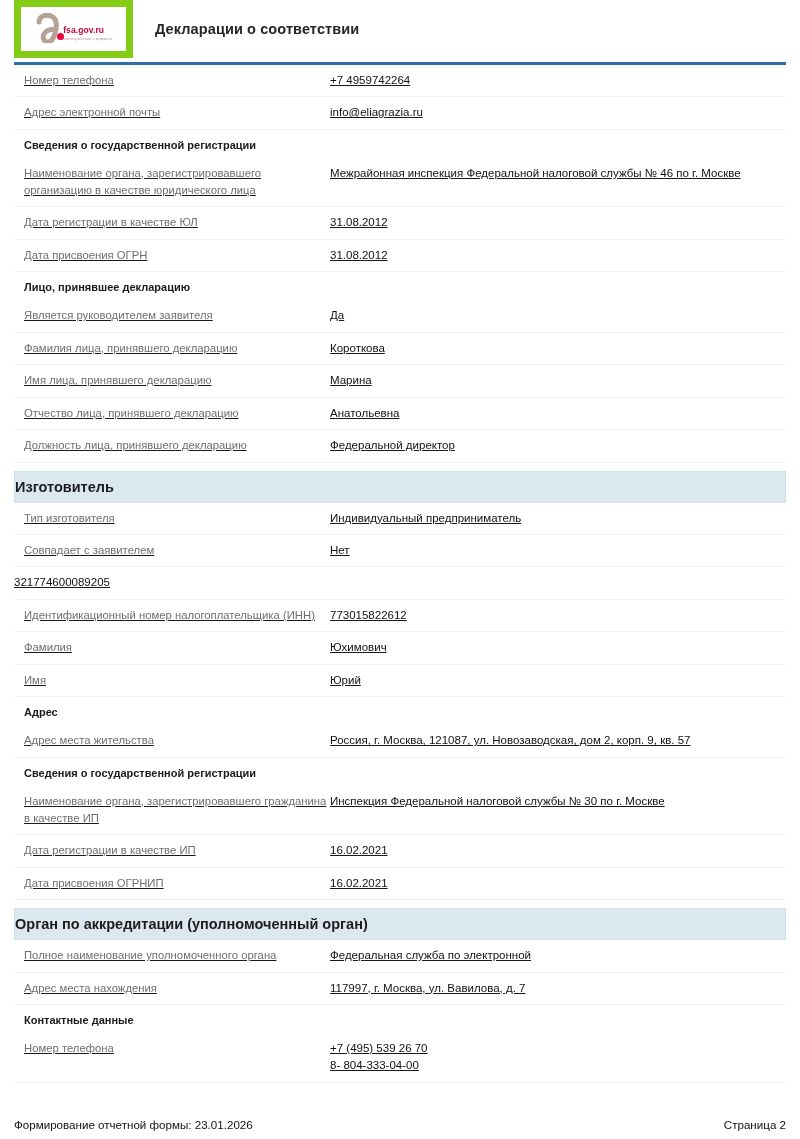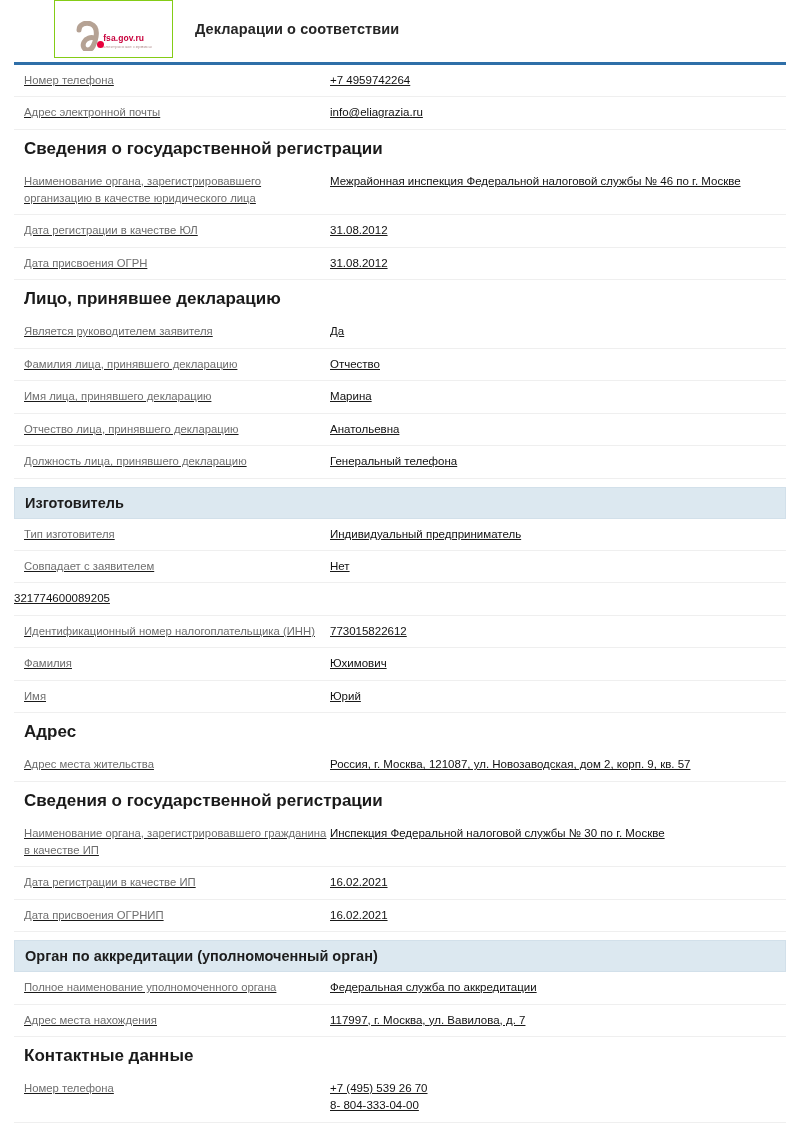--- a/index.html
+++ b/index.html
@@ -25,28 +25,27 @@
 
   
   .masthead {
     display: flex;
     align-items: stretch;
     height: 58px;
     margin: 0 14px 0 14px;
   }
   .logo-box {
     width: 119px;
-    border: 1px solid #84cc16;
+    border: 7px solid #84cc16;
     box-sizing: border-box;
     display: flex;
-    align-items: flex-end;
+    align-items: center;
     justify-content: center;
     background: #ffffff;
     flex: 0 0 119px;
-    margin-left: 40px;
   }
   .logo-inner {
     display: flex;
     align-items: flex-end;
     gap: 2px;
     padding: 4px 4px 6px 4px;
   }
   .logo-mark {
     width: 26px;
     height: 30px;
@@ -124,36 +123,35 @@
     font-size: 11.5px;
     color: #111111;
     line-height: 1.52;
     padding-right: 6px;
   }
   .value .line + .line {
     display: block;
   }
   .subhead {
     padding: 9px 0 6px 10px;
-    font-size: 17px;
+    font-size: 11px;
     font-weight: bold;
     color: #1a1a1a;
     border-bottom: 1px solid transparent;
   }
 
   
   .section-banner {
     margin: 8px 14px 0 14px;
     background: #dce8f0;
     border: 1px solid #d2e0ea;
     box-sizing: border-box;
     height: 32px;
     display: flex;
     align-items: center;
-    padding-left: 10px;
     font-size: 14.5px;
     font-weight: bold;
     color: #1d1d1d;
   }
 
   
   .footer {
     position: absolute;
     left: 14px;
     right: 14px;
@@ -225,39 +223,39 @@
         <div class="subhead">Лицо, принявшее декларацию</div>
         <div class="row">
           <div class="label">Является руководителем заявителя</div>
           <div class="value">
             <div class="line">Да</div>
           </div>
         </div>
         <div class="row">
           <div class="label">Фамилия лица, принявшего декларацию</div>
           <div class="value">
-            <div class="line">Отчество</div>
+            <div class="line">Короткова</div>
           </div>
         </div>
         <div class="row">
           <div class="label">Имя лица, принявшего декларацию</div>
           <div class="value">
             <div class="line">Марина</div>
           </div>
         </div>
         <div class="row">
           <div class="label">Отчество лица, принявшего декларацию</div>
           <div class="value">
             <div class="line">Анатольевна</div>
           </div>
         </div>
         <div class="row">
           <div class="label">Должность лица, принявшего декларацию</div>
           <div class="value">
-            <div class="line">Генеральный телефона</div>
+            <div class="line">Федеральной директор</div>
           </div>
         </div>
       </div>
       <div class="section-banner">Изготовитель</div>
       <div class="rows">
         <div class="row">
           <div class="label">Тип изготовителя</div>
           <div class="value">
             <div class="line">Индивидуальный предприниматель</div>
           </div>
@@ -316,34 +314,38 @@
           <div class="value">
             <div class="line">16.02.2021</div>
           </div>
         </div>
       </div>
       <div class="section-banner">Орган по аккредитации (уполномоченный орган)</div>
       <div class="rows">
         <div class="row">
           <div class="label">Полное наименование уполномоченного органа</div>
           <div class="value">
-            <div class="line">Федеральная служба по аккредитации</div>
+            <div class="line">Федеральная служба по электронной</div>
           </div>
         </div>
         <div class="row">
           <div class="label">Адрес места нахождения</div>
           <div class="value">
             <div class="line">117997, г. Москва, ул. Вавилова, д. 7</div>
           </div>
         </div>
         <div class="subhead">Контактные данные</div>
         <div class="row">
           <div class="label">Номер телефона</div>
           <div class="value">
             <div class="line">+7  (495) 539 26 70</div>
             <div class="line">8- 804-333-04-00</div>
           </div>
         </div>
       </div>
     </div>
 
+  <div class="footer">
+    <span>Формирование отчетной формы: 23.01.2026</span>
+    <span>Страница 2</span>
+  </div>
 
 </div>
 
 </body></html>

